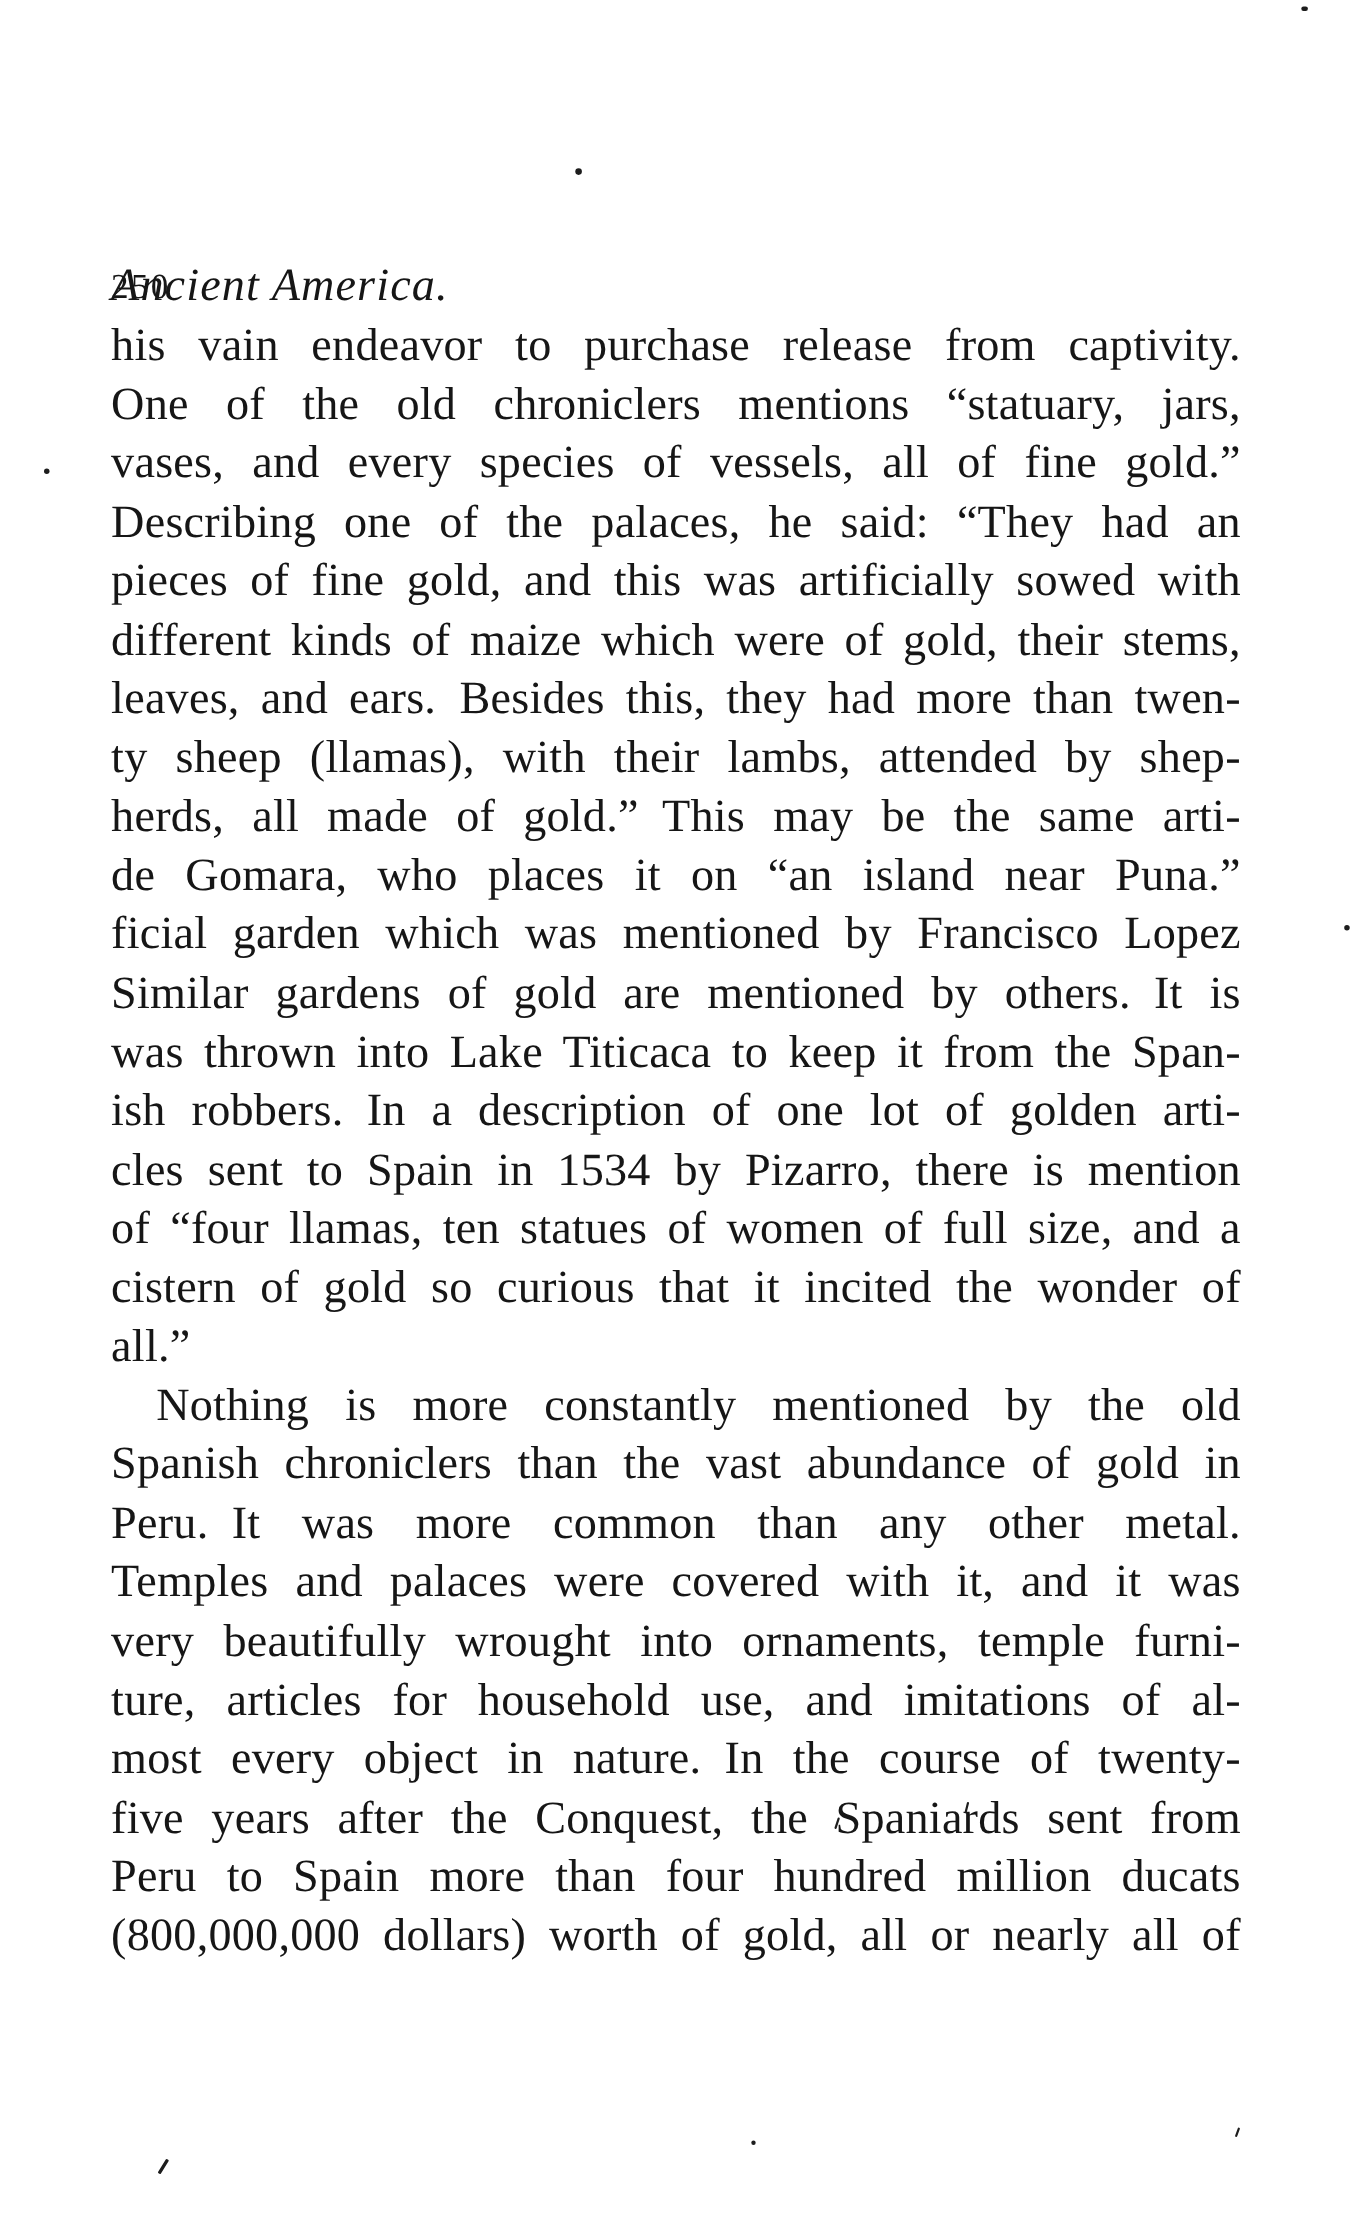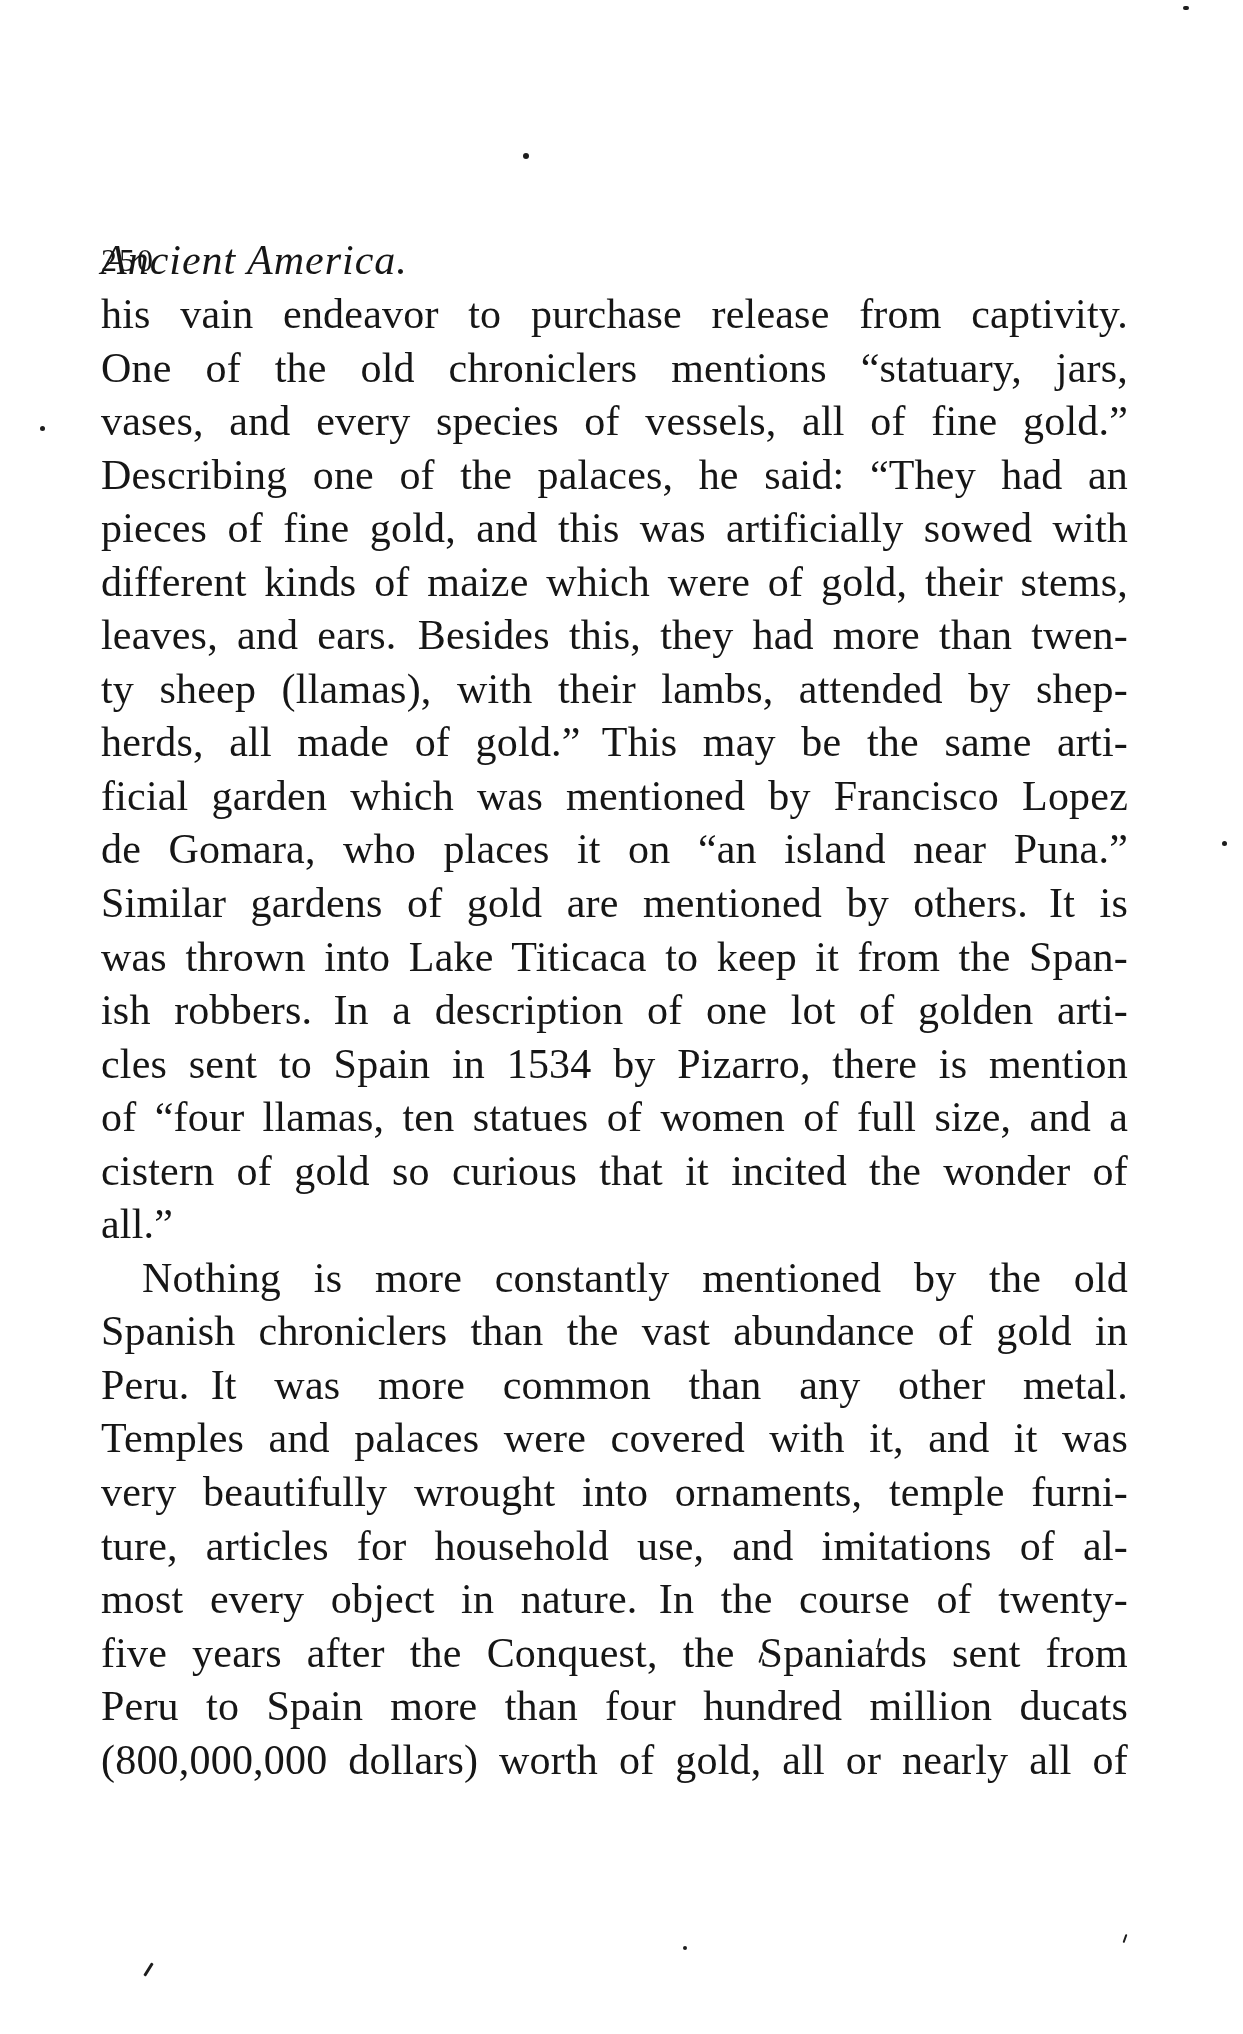--- a/index.html
+++ b/index.html
@@ -83,22 +83,22 @@
   <div class="text-block">
     <div class="line">his vain endeavor to purchase release from captivity.</div>
     <div class="line">One of the old chroniclers mentions “statuary, jars,</div>
     <div class="line">vases, and every species of vessels, all of fine gold.”</div>
     <div class="line">Describing one of the palaces, he said: “They had an</div>
     <div class="line">pieces of fine gold, and this was artificially sowed with</div>
     <div class="line">different kinds of maize which were of gold, their stems,</div>
     <div class="line">leaves, and ears. Besides this, they had more than twen-</div>
     <div class="line">ty sheep (llamas), with their lambs, attended by shep-</div>
     <div class="line">herds, all made of gold.” This may be the same arti-</div>
+    <div class="line">de Gomara, who places it on “an island near Puna.”</div>
     <div class="line">ficial garden which was mentioned by Francisco Lopez</div>
-    <div class="line">de Gomara, who places it on “an island near Puna.”</div>
     <div class="line">Similar gardens of gold are mentioned by others. It is</div>
     <div class="line">was thrown into Lake Titicaca to keep it from the Span-</div>
     <div class="line">ish robbers. In a description of one lot of golden arti-</div>
     <div class="line">cles sent to Spain in 1534 by Pizarro, there is mention</div>
     <div class="line">of “four llamas, ten statues of women of full size, and a</div>
     <div class="line">cistern of gold so curious that it incited the wonder of</div>
     <div class="line short">all.”</div>
     <div class="line indent">Nothing is more constantly mentioned by the old</div>
     <div class="line">Spanish chroniclers than the vast abundance of gold in</div>
     <div class="line">Peru. It was more common than any other metal.</div>

